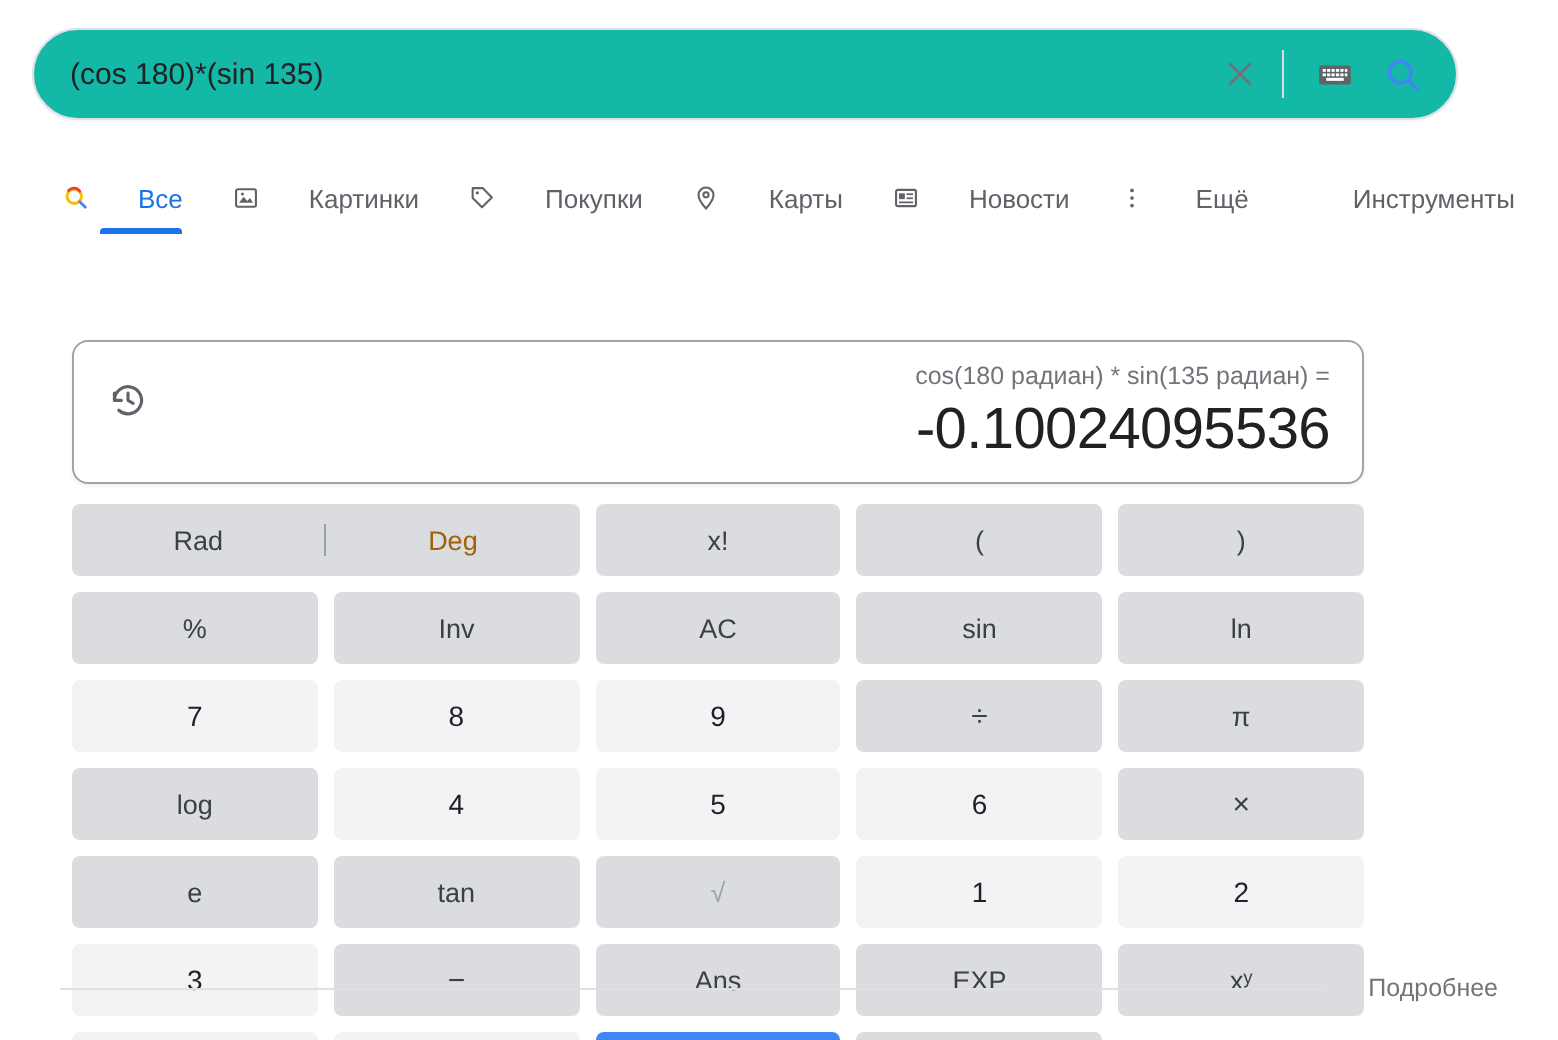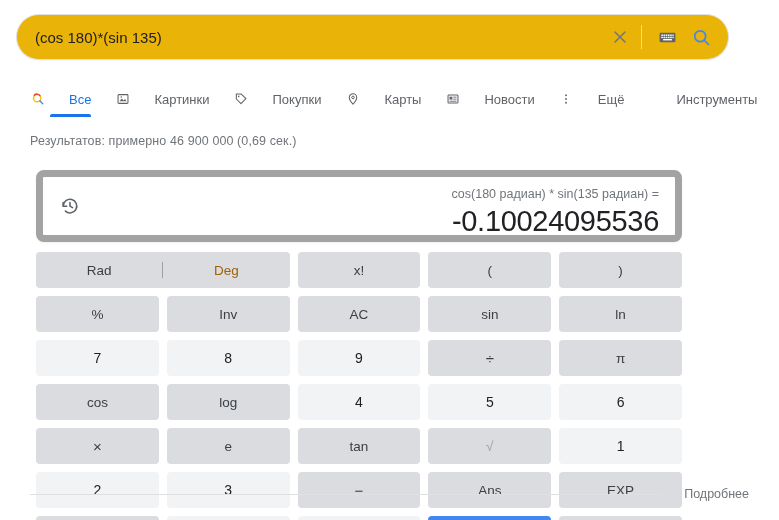--- a/index.html
+++ b/index.html
@@ -11,21 +11,21 @@
     font-family: "Liberation Sans", "DejaVu Sans", sans-serif;
     overflow: hidden;
   }
   #page { position: relative; width: 779px; height: 520px; background:#fff; }
 
   
   .searchbar {
     position: absolute; left: 16px; top: 14px;
     width: 713px; height: 46px;
     border: 1px solid #dfe1e5; border-radius: 24px;
-    background: #eab308;
+    background: #14b8a6;
     display: flex; align-items: center;
     box-shadow: 0 1px 1px rgba(0,0,0,0.04);
   }
   .search-input {
     flex: 1 1 auto;
     border: none; outline: none; background: transparent;
     font-size: 15px; color: #202124;
     padding: 0 12px 0 18px;
     font-family: "Liberation Sans", "DejaVu Sans", sans-serif;
   }
@@ -65,21 +65,21 @@
   
   .stats {
     position: absolute; left: 30px; top: 134px;
     font-size: 12.5px; color: #70757a; letter-spacing: 0.1px;
   }
 
   
   .calc-display {
     position: absolute; left: 36px; top: 170px;
     width: 646px; height: 72px;
-    border: 7px solid #a3a3a3; border-radius: 8px;
+    border: 1px solid #a3a3a3; border-radius: 8px;
     background: #fff;
     box-shadow: 0 1px 2px rgba(60,64,67,0.08);
   }
   .hist-icon {
     position: absolute; left: 16px; top: 18px;
     width: 22px; height: 22px; cursor: pointer;
   }
   .calc-expr {
     position: absolute; right: 16px; top: 10px;
     font-size: 12.5px; color: #70757a; text-align: right;
@@ -237,21 +237,20 @@
           <circle cx="12" cy="12" r="1.6" fill="#5f6368"></circle>
           <circle cx="12" cy="18.5" r="1.6" fill="#5f6368"></circle>
         </svg>
       </span>
       <span>Ещё</span>
     </div>
 
     <div class="nav-tools">Инструменты</div>
   </div>
 
-  <div class="stats">Результатов: примерно 46 900 000 (0,69 сек.)</div>
 
   <div class="calc-display">
     <div class="hist-icon">
       <svg width="22" height="22" viewBox="0 0 24 24">
         <path d="M4.6 12 A7.4 7.4 0 1 1 7 17.6" fill="none" stroke="#5f6368" stroke-width="1.7" stroke-linecap="round"></path>
         <path d="M4.6 8.2 L4.6 12.2 L8.4 12.2" fill="none" stroke="#5f6368" stroke-width="1.7" stroke-linecap="round" stroke-linejoin="round"></path>
         <path d="M12 8.2 L12 12.2 L14.8 13.8" fill="none" stroke="#5f6368" stroke-width="1.7" stroke-linecap="round" stroke-linejoin="round"></path>
       </svg>
     </div>
     <div class="calc-expr">cos(180 радиан) * sin(135 радиан) =</div>
@@ -273,21 +272,20 @@
       <div class="key">%</div>
       <div class="key">Inv</div>
       <div class="key">AC</div>
       <div class="key">sin</div>
       <div class="key">ln</div>
       <div class="key digit">7</div>
       <div class="key digit">8</div>
       <div class="key digit">9</div>
       <div class="key op">÷</div>
       <div class="key">π</div>
-      <div class="key">cos</div>
       <div class="key">log</div>
       <div class="key digit">4</div>
       <div class="key digit">5</div>
       <div class="key digit">6</div>
       <div class="key op">×</div>
       <div class="key">e</div>
       <div class="key">tan</div>
       <div class="key muted">√</div>
       <div class="key digit">1</div>
       <div class="key digit">2</div>

